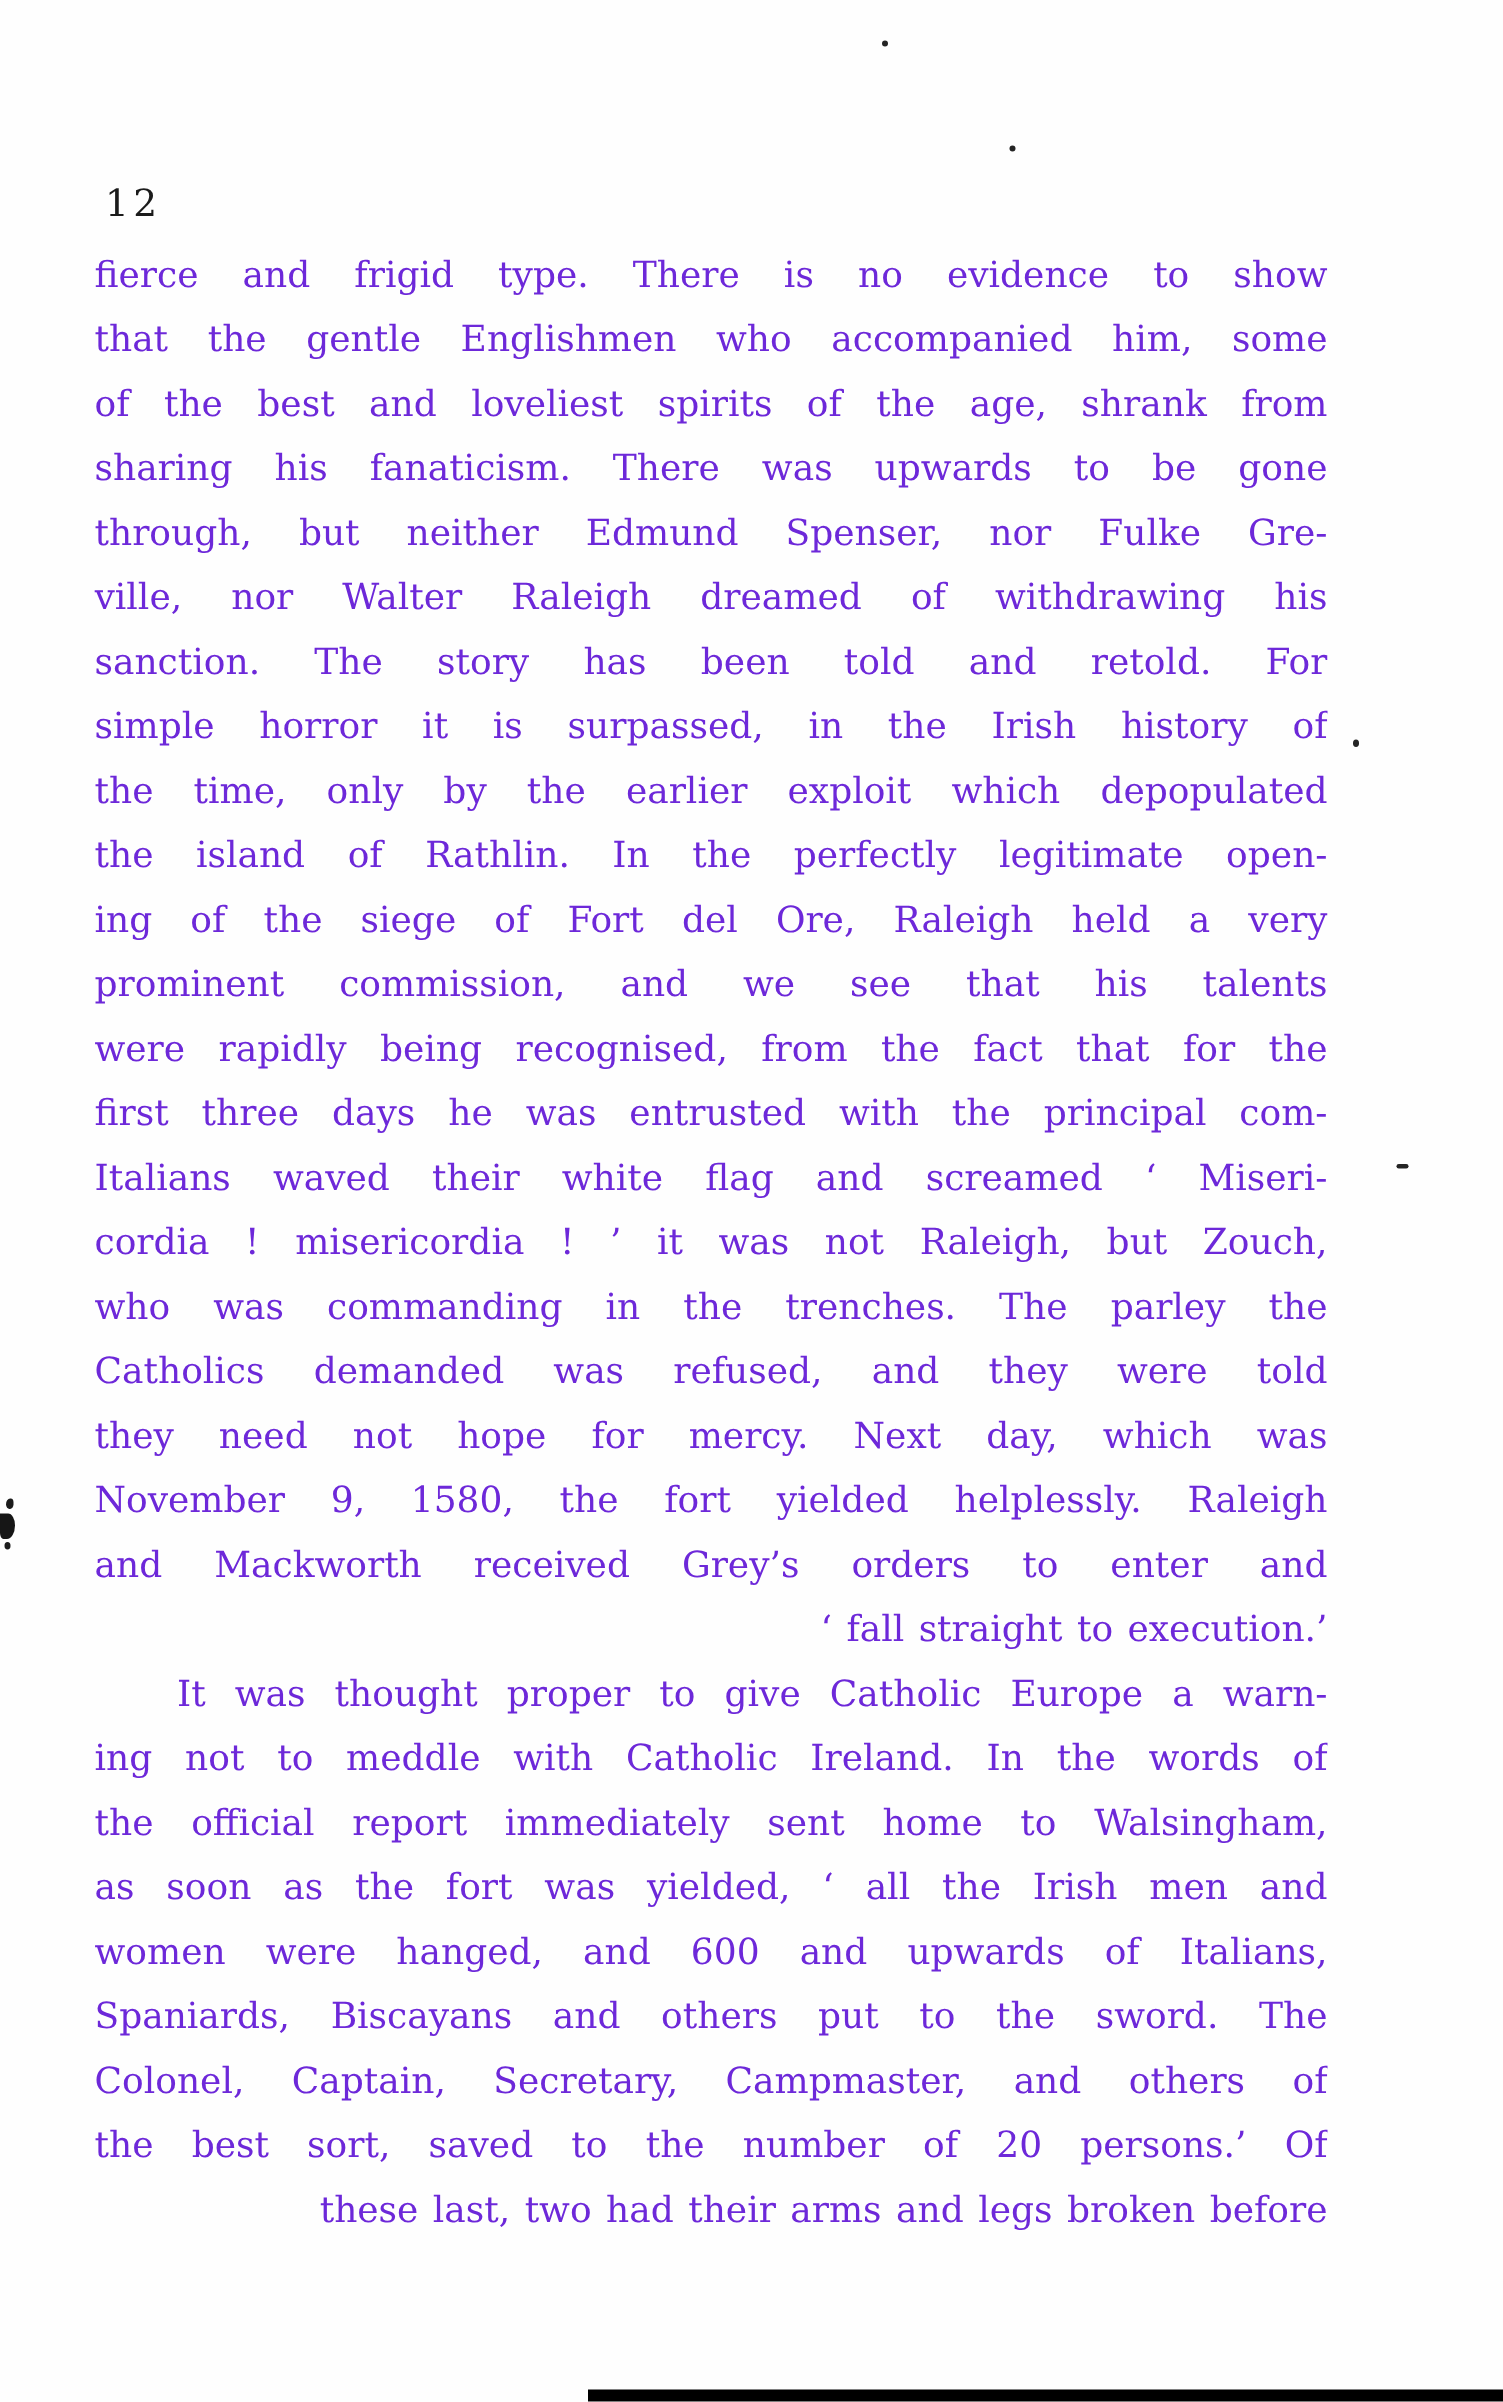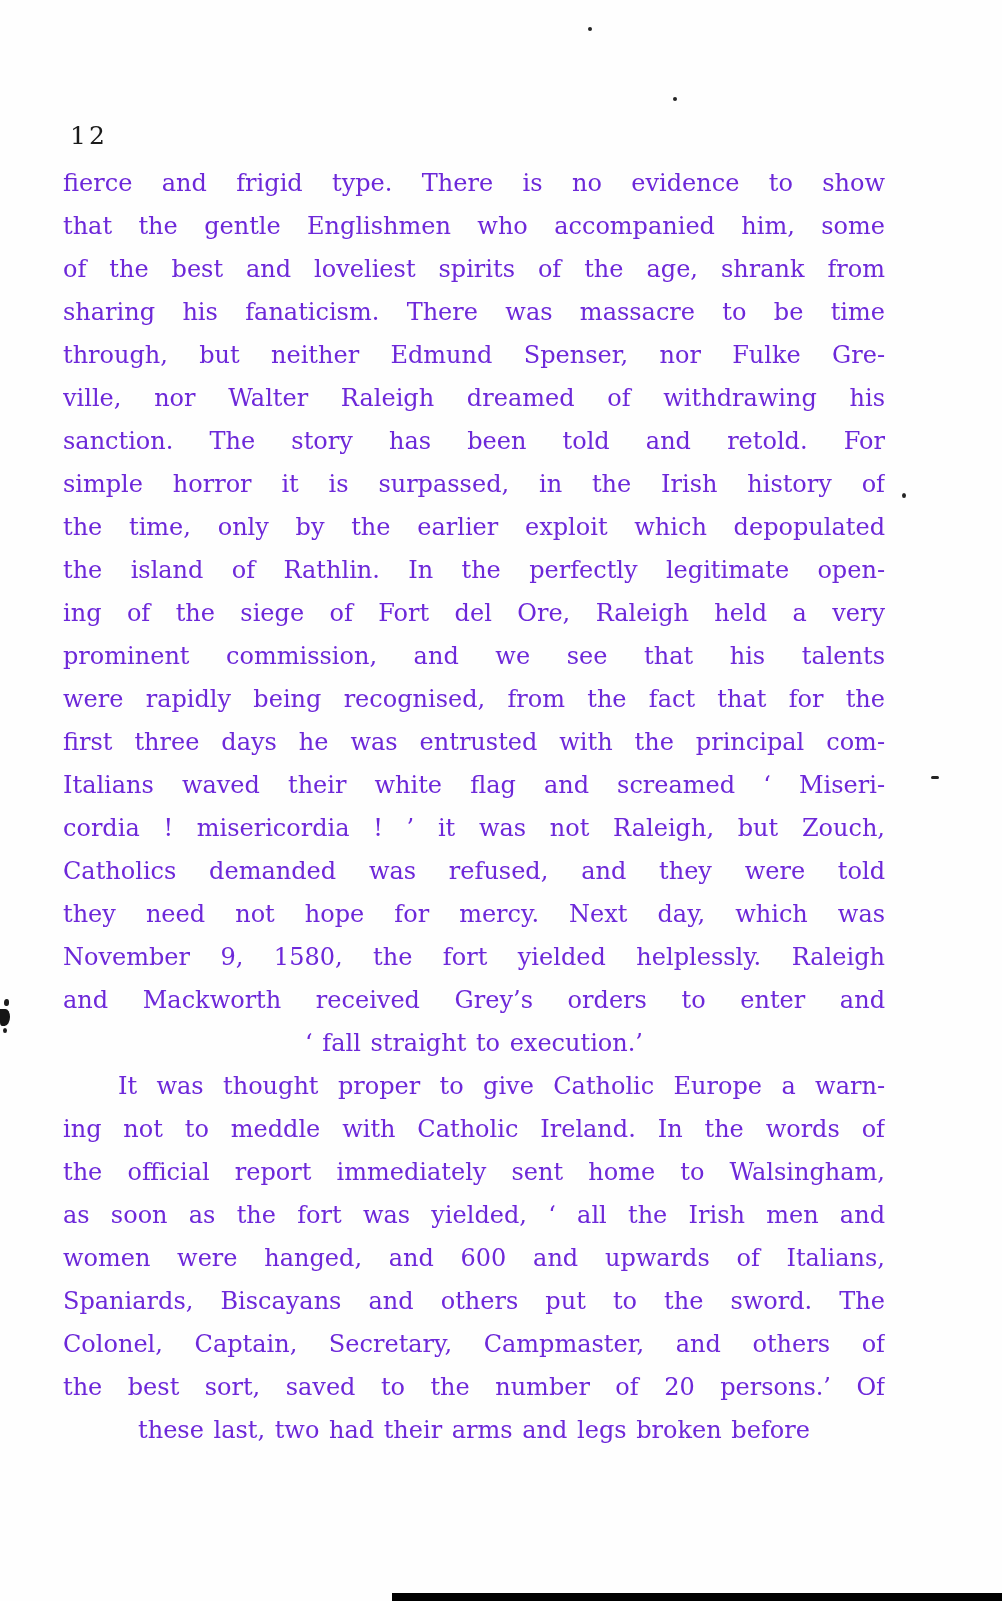--- a/index.html
+++ b/index.html
@@ -57,21 +57,21 @@
     white-space: normal;
   }
   .line::after {
     content: "";
     display: inline-block;
     width: 100%;
     height: 0;
     vertical-align: top;
   }
   .line.last {
-    text-align: center;
+    text-align: right;
   }
   .line.last::after {
     content: none;
   }
   .line.indent {
     text-indent: 55px;
   }
   
   .speck {
     position: absolute;
@@ -117,33 +117,34 @@
 
 <div class="page">
 
   <div class="page-number">12</div>
 
 
   <div class="text-block">
       <div class="line">fierce and frigid type. There is no evidence to show</div>
       <div class="line">that the gentle Englishmen who accompanied him, some</div>
       <div class="line">of the best and loveliest spirits of the age, shrank from</div>
-      <div class="line">sharing his fanaticism. There was massacre to be time</div>
+      <div class="line">sharing his fanaticism. There was upwards to be gone</div>
       <div class="line">through, but neither Edmund Spenser, nor Fulke Gre-</div>
       <div class="line">ville, nor Walter Raleigh dreamed of withdrawing his</div>
       <div class="line">sanction. The story has been told and retold. For</div>
       <div class="line">simple horror it is surpassed, in the Irish history of</div>
       <div class="line">the time, only by the earlier exploit which depopulated</div>
       <div class="line">the island of Rathlin. In the perfectly legitimate open-</div>
       <div class="line">ing of the siege of Fort del Ore, Raleigh held a very</div>
       <div class="line">prominent commission, and we see that his talents</div>
       <div class="line">were rapidly being recognised, from the fact that for the</div>
       <div class="line">first three days he was entrusted with the principal com-</div>
       <div class="line">Italians waved their white flag and screamed ‘ Miseri-</div>
       <div class="line">cordia ! misericordia ! ’ it was not Raleigh, but Zouch,</div>
+      <div class="line">who was commanding in the trenches. The parley the</div>
       <div class="line">Catholics demanded was refused, and they were told</div>
       <div class="line">they need not hope for mercy. Next day, which was</div>
       <div class="line">November 9, 1580, the fort yielded helplessly. Raleigh</div>
       <div class="line">and Mackworth received Grey’s orders to enter and</div>
       <div class="line last">‘ fall straight to execution.’</div>
       <div class="line indent">It was thought proper to give Catholic Europe a warn-</div>
       <div class="line">ing not to meddle with Catholic Ireland. In the words of</div>
       <div class="line">the official report immediately sent home to Walsingham,</div>
       <div class="line">as soon as the fort was yielded, ‘ all the Irish men and</div>
       <div class="line">women were hanged, and 600 and upwards of Italians,</div>

